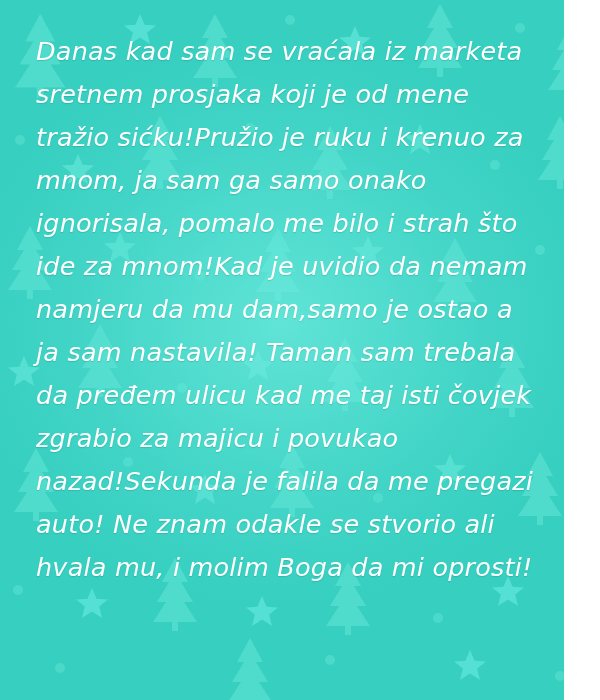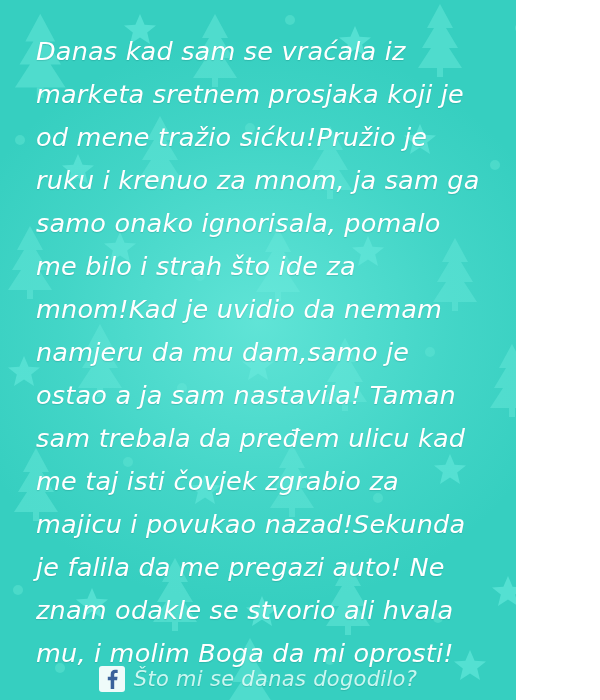--- a/index.html
+++ b/index.html
@@ -8,21 +8,21 @@
   }
   body {
     width: 600px;
     height: 700px;
     overflow: hidden;
     font-family: "DejaVu Sans", sans-serif;
   }
 
   .card {
     position: relative;
-    width: 516px;
+    width: 564px;
     height: 700px;
     background: #36cfc0;
     overflow: hidden;
   }
 
   
   .bg-pattern {
     position: absolute;
     inset: 0;
     z-index: 0;
@@ -174,22 +174,14 @@
       <use href="#dot" x="330" y="660"></use>
       <use href="#star" x="470" y="666"></use>
       <use href="#dot" x="560" y="676"></use>
     </svg>
   </div>
 
   <div class="glow"></div>
 
   <div class="quote-text">Danas kad sam se vraćala iz marketa sretnem prosjaka koji je od mene tražio sićku!Pružio je ruku i krenuo za mnom, ja sam ga samo onako ignorisala, pomalo me bilo i strah što ide za mnom!Kad je uvidio da nemam namjeru da mu dam,samo je ostao a ja sam nastavila! Taman sam trebala da pređem ulicu kad me taj isti čovjek zgrabio za majicu i povukao nazad!Sekunda je falila da me pregazi auto! Ne znam odakle se stvorio ali hvala mu, i molim Boga da mi oprosti!</div>
 
-  <div class="footer">
-    <span class="fb-badge">
-      <svg width="16" height="20" viewBox="0 0 16 20" xmlns="http://www.w3.org/2000/svg">
-        <path d="M10.2 20V11.2h2.9l0.44-3.4H10.2V5.63c0-0.98 0.27-1.65 1.68-1.65l1.79 0V0.94C13.36 0.9 12.3 0.8 11.06 0.8 8.47 0.8 6.7 2.38 6.7 5.29V7.8H3.8v3.4h2.9V20h3.5z" fill="#3b5998"></path>
-      </svg>
-    </span>
-    <span class="footer-label">Što mi se danas dogodilo?</span>
-  </div>
 
 </div>
 
 </body></html>

